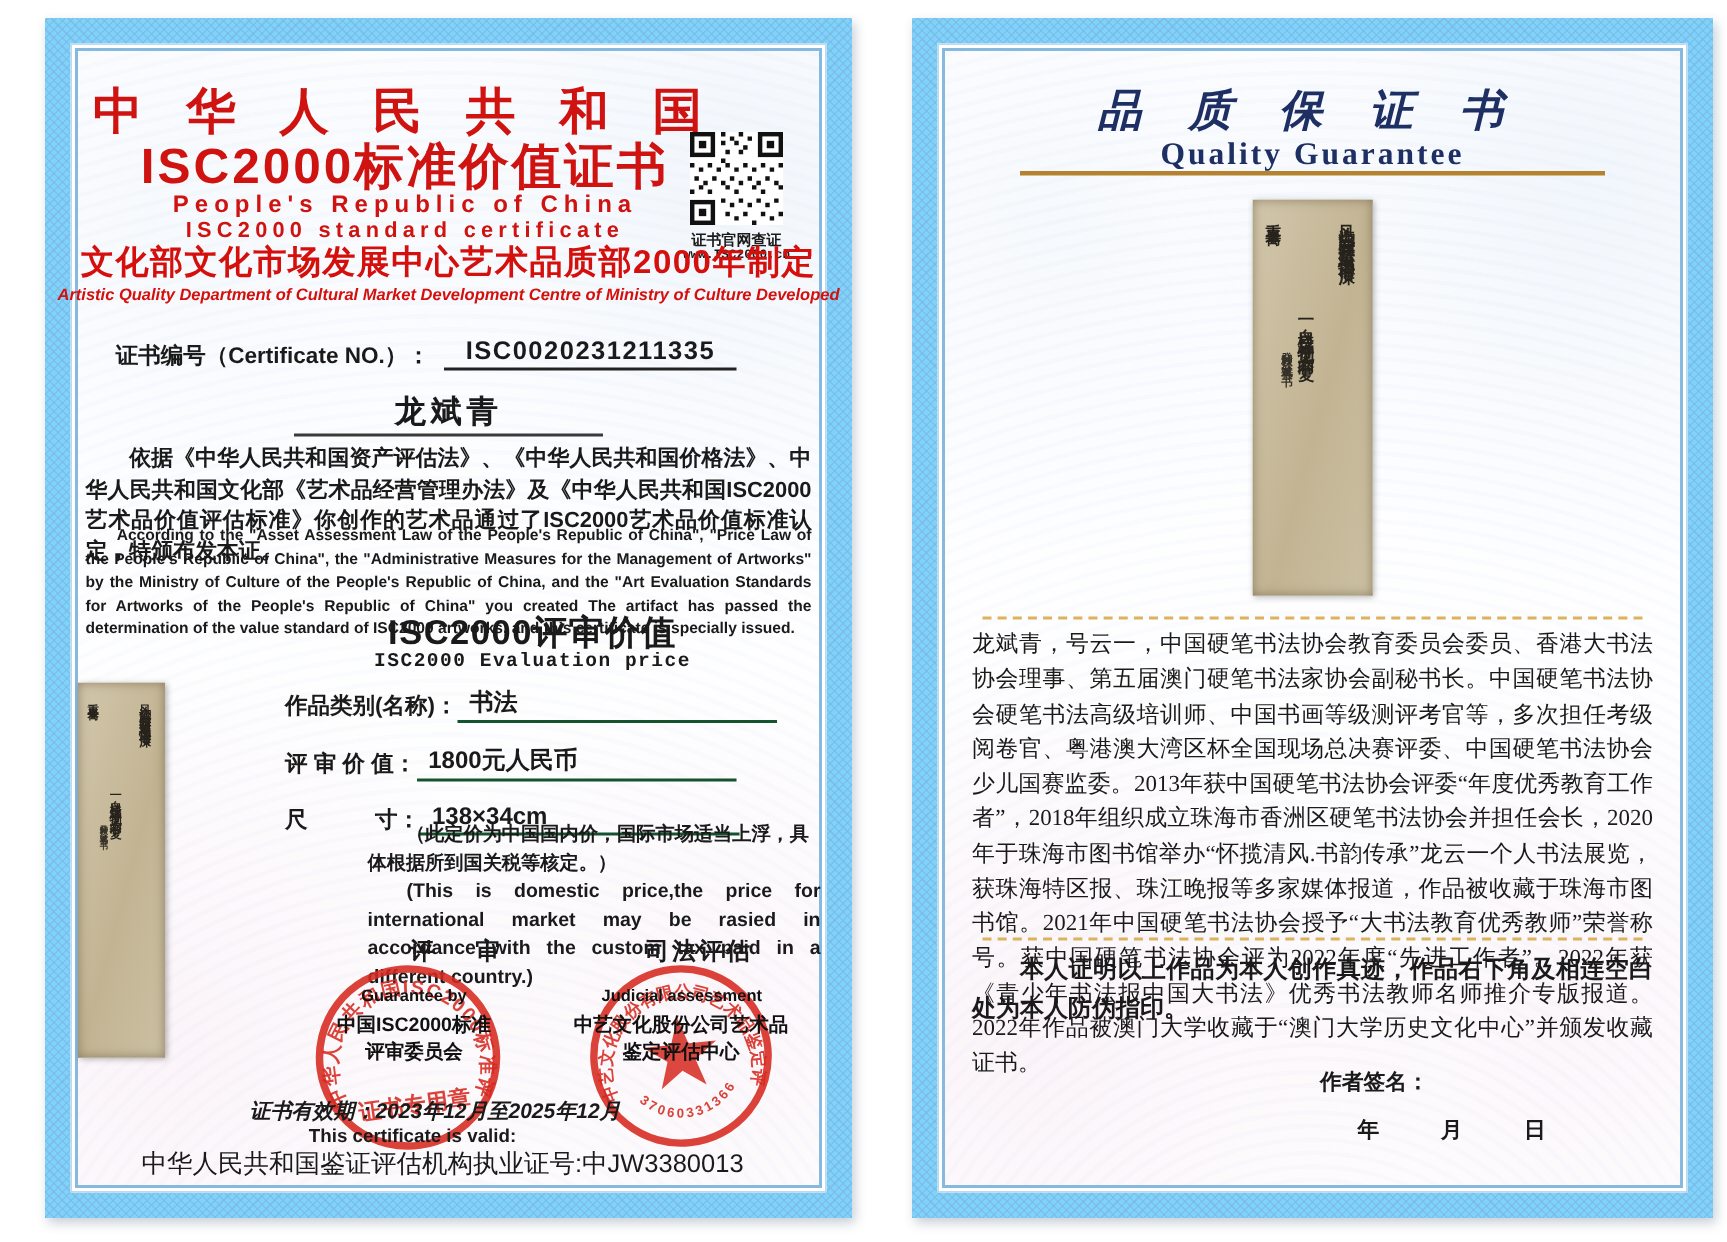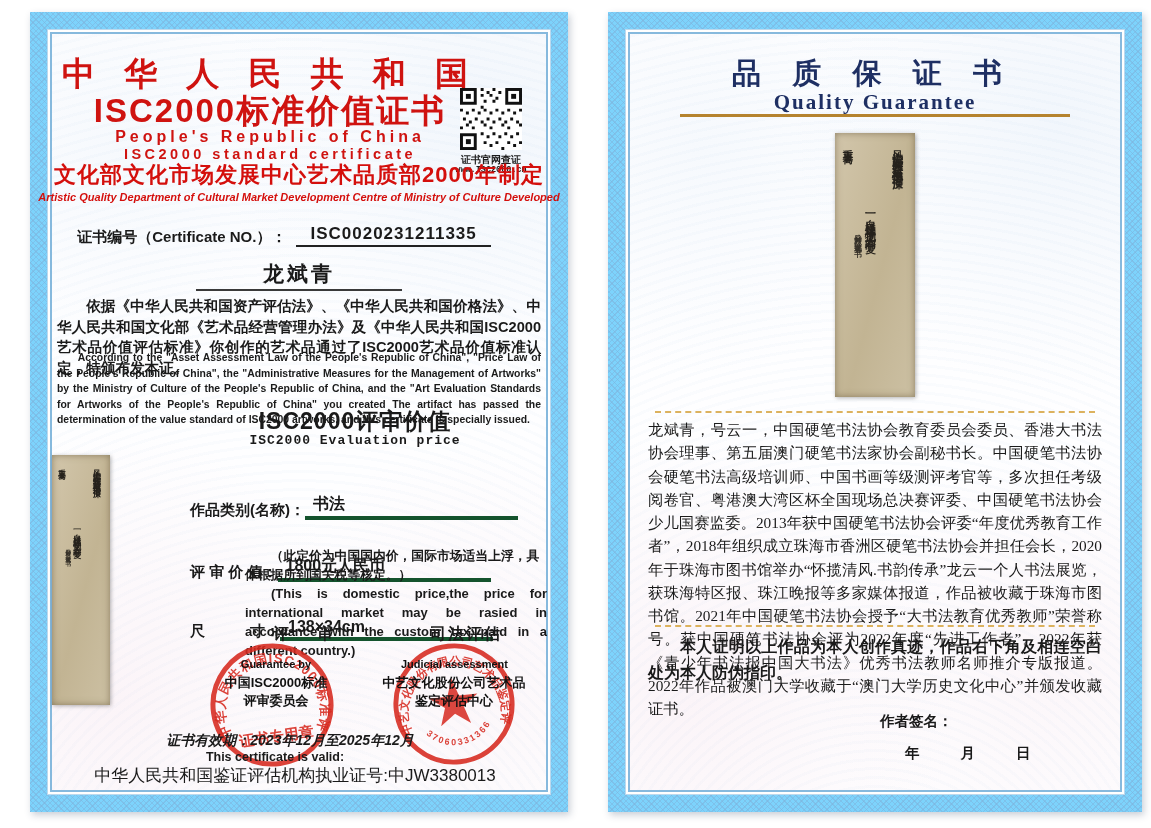--- a/index.html
+++ b/index.html
@@ -32,23 +32,23 @@
   .issuer-en{font-size:11px;font-weight:bold;color:#d40f0c;font-style:italic;}
   .certrow{display:flex;justify-content:center;align-items:flex-end;gap:10px;}
   .certrow .lbl{font-size:15px;font-weight:bold;}
   .certrow .val{font-size:17px;font-weight:bold;border-bottom:2px solid #222;padding:0 14px 1px 14px;letter-spacing:1px;}
   .name{font-size:21px;font-weight:bold;letter-spacing:3px;}
   .nameline{border-bottom:2px solid #3a3a3a;}
   .decree-cn{font-size:14.6px;font-weight:bold;line-height:1.42;text-indent:2em;}
   .decree-en{font-size:10.4px;font-weight:bold;line-height:1.5;text-indent:2em;}
   .midtitle{font-size:23px;font-weight:bold;letter-spacing:1px;}
   .midsub{font-size:13px;font-family:"Liberation Mono",monospace;font-weight:bold;letter-spacing:1px;}
-  .fieldrow{display:flex;align-items:flex-end;margin-bottom:15px;margin-top:36px;}
+  .fieldrow{display:flex;align-items:center;margin-bottom:15px;}
   .fieldrow .flbl{font-size:15px;font-weight:bold;white-space:pre;}
-  .fieldrow .fval{font-size:16px;font-weight:bold;border-bottom:4px solid #14532d;width:205px;padding:0 0 1px 8px;}
+  .fieldrow .fval{font-size:16px;font-weight:bold;border-bottom:2px solid #14532d;width:205px;padding:0 0 1px 8px;}
   .note-cn{font-size:12.8px;font-weight:bold;line-height:1.5;text-indent:2em;}
   .note-en{font-size:13px;font-weight:bold;line-height:1.45;text-indent:2em;}
   .sec-lbl{font-size:16px;font-weight:bold;letter-spacing:6px;}
   .stamp-en{font-size:11px;font-weight:bold;color:#111;}
   .stamp-org{font-size:13px;font-weight:bold;color:#111;line-height:1.4;}
   .validity-cn{font-size:14px;font-weight:bold;font-style:italic;}
   .validity-en{font-size:12.5px;font-weight:bold;}
   .license{font-size:17px;}
   
   .r-t1{font-family:"Liberation Serif",serif;font-size:29px;font-weight:bold;color:#1e2f63;letter-spacing:12px;}
@@ -194,21 +194,21 @@
 
     </div>
   </div>
 
   <div class="page" style="left:608px;width:534px;">
     <div class="lace"></div>
     <div class="lace-gap"></div>
     <div class="frame"></div>
     <div class="content">
 
-      <div class="abs ctr r-t1" style="top:42px;left:0;right:4px;">品 质 保 证 书</div>
+      <div class="abs ctr r-t1" style="top:42px;left:0;right:4px;font-style:italic;">品 质 保 证 书</div>
       <div class="abs ctr r-t2" style="top:78px;left:0;right:0;">Quality  Guarantee</div>
       <div class="abs goldline" style="top:102px;left:72px;width:390px;"></div>
 
       <div class="artwork aw-large" style="left:227px;top:121px;width:80px;height:264px;">
         <div class="art-col art-main">风流江左有同音折简书怀语倍深</div>
         <div class="art-col art-second">一自楼兰神物见人间不复</div>
         <div class="art-col art-topleft">重来禽</div>
         <div class="art-col art-sig">癸卯秋月 龙斌青 书</div>
       </div>
 

